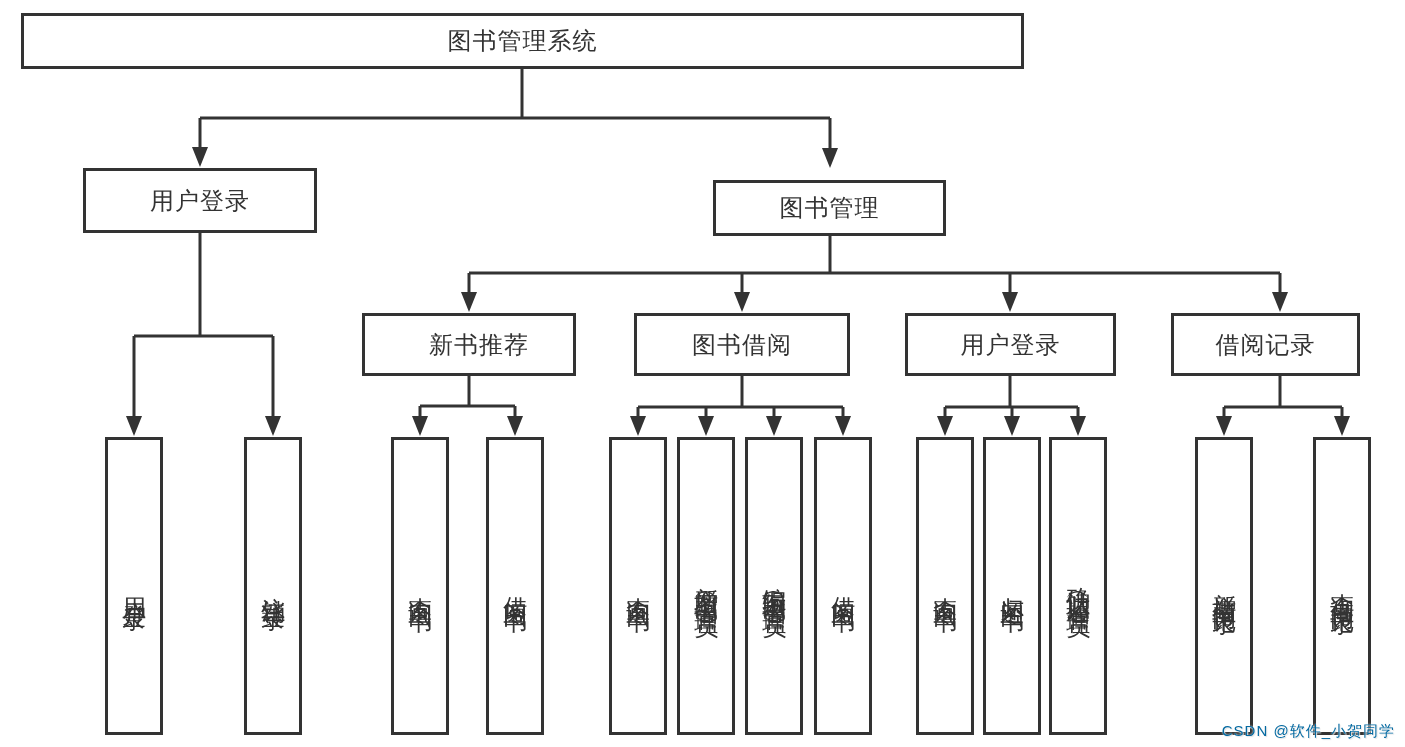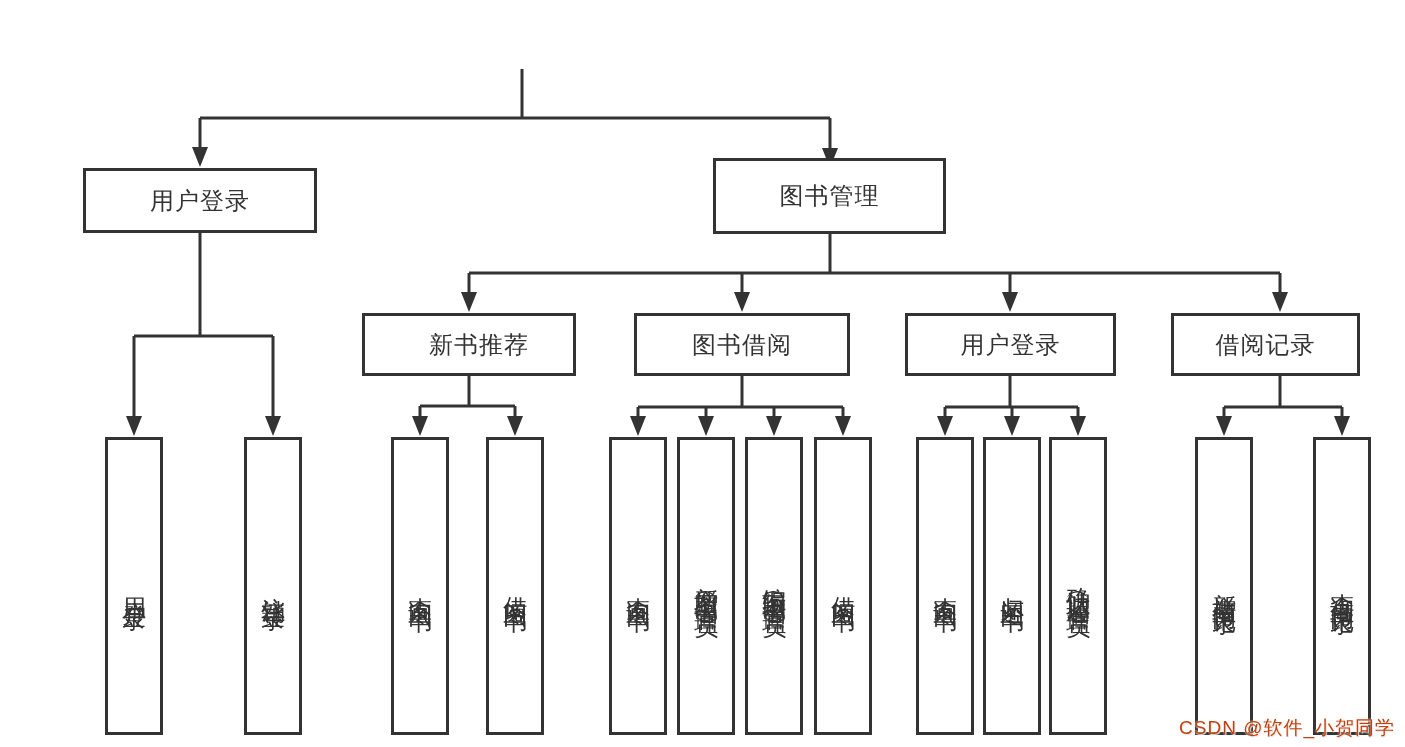--- a/index.html
+++ b/index.html
@@ -51,22 +51,22 @@
     font-size: 24px;
     letter-spacing: 4px;
     line-height: 1.1;
     color: #333333;
     white-space: nowrap;
   }
   .watermark {
     position: absolute;
     right: 10px;
     bottom: 6px;
-    font-size: 19px;
-    color: #c2410c;
+    font-size: 15px;
+    color: #0369a1;
     text-shadow: 0 0 2px #ffffff, 1px 1px 1px #dedede;
     letter-spacing: 1px;
     white-space: nowrap;
   }
 </style>
 </head>
 <body>
 
 <div class="canvas">
 
@@ -132,25 +132,28 @@
       <path d="M766 416 L782 416 L774 436 Z"></path>
       <path d="M835 416 L851 416 L843 436 Z"></path>
       <path d="M937 416 L953 416 L945 436 Z"></path>
       <path d="M1004 416 L1020 416 L1012 436 Z"></path>
       <path d="M1070 416 L1086 416 L1078 436 Z"></path>
       <path d="M1216 416 L1232 416 L1224 436 Z"></path>
       <path d="M1334 416 L1350 416 L1342 436 Z"></path>
     </g>
   </svg>
 
+  <div class="box" style="left:21px; top:13px; width:1003px; height:56px;">
+    <span>图书管理系统</span>
+  </div>
 
   <div class="box" style="left:83px; top:168px; width:234px; height:65px;">
     <span>用户登录</span>
   </div>
-  <div class="box" style="left:713px; top:158px; width:233px; height:76px;">
+  <div class="box" style="left:713px; top:180px; width:233px; height:56px;">
     <span>图书管理</span>
   </div>
 
   <div class="box" style="left:362px; top:313px; width:214px; height:63px;padding-left:20px;">
     <span>新书推荐</span>
   </div>
   <div class="box" style="left:634px; top:313px; width:216px; height:63px;align-items:center;">
     <span>图书借阅</span>
   </div>
   <div class="box" style="left:905px; top:313px; width:211px; height:63px;">

